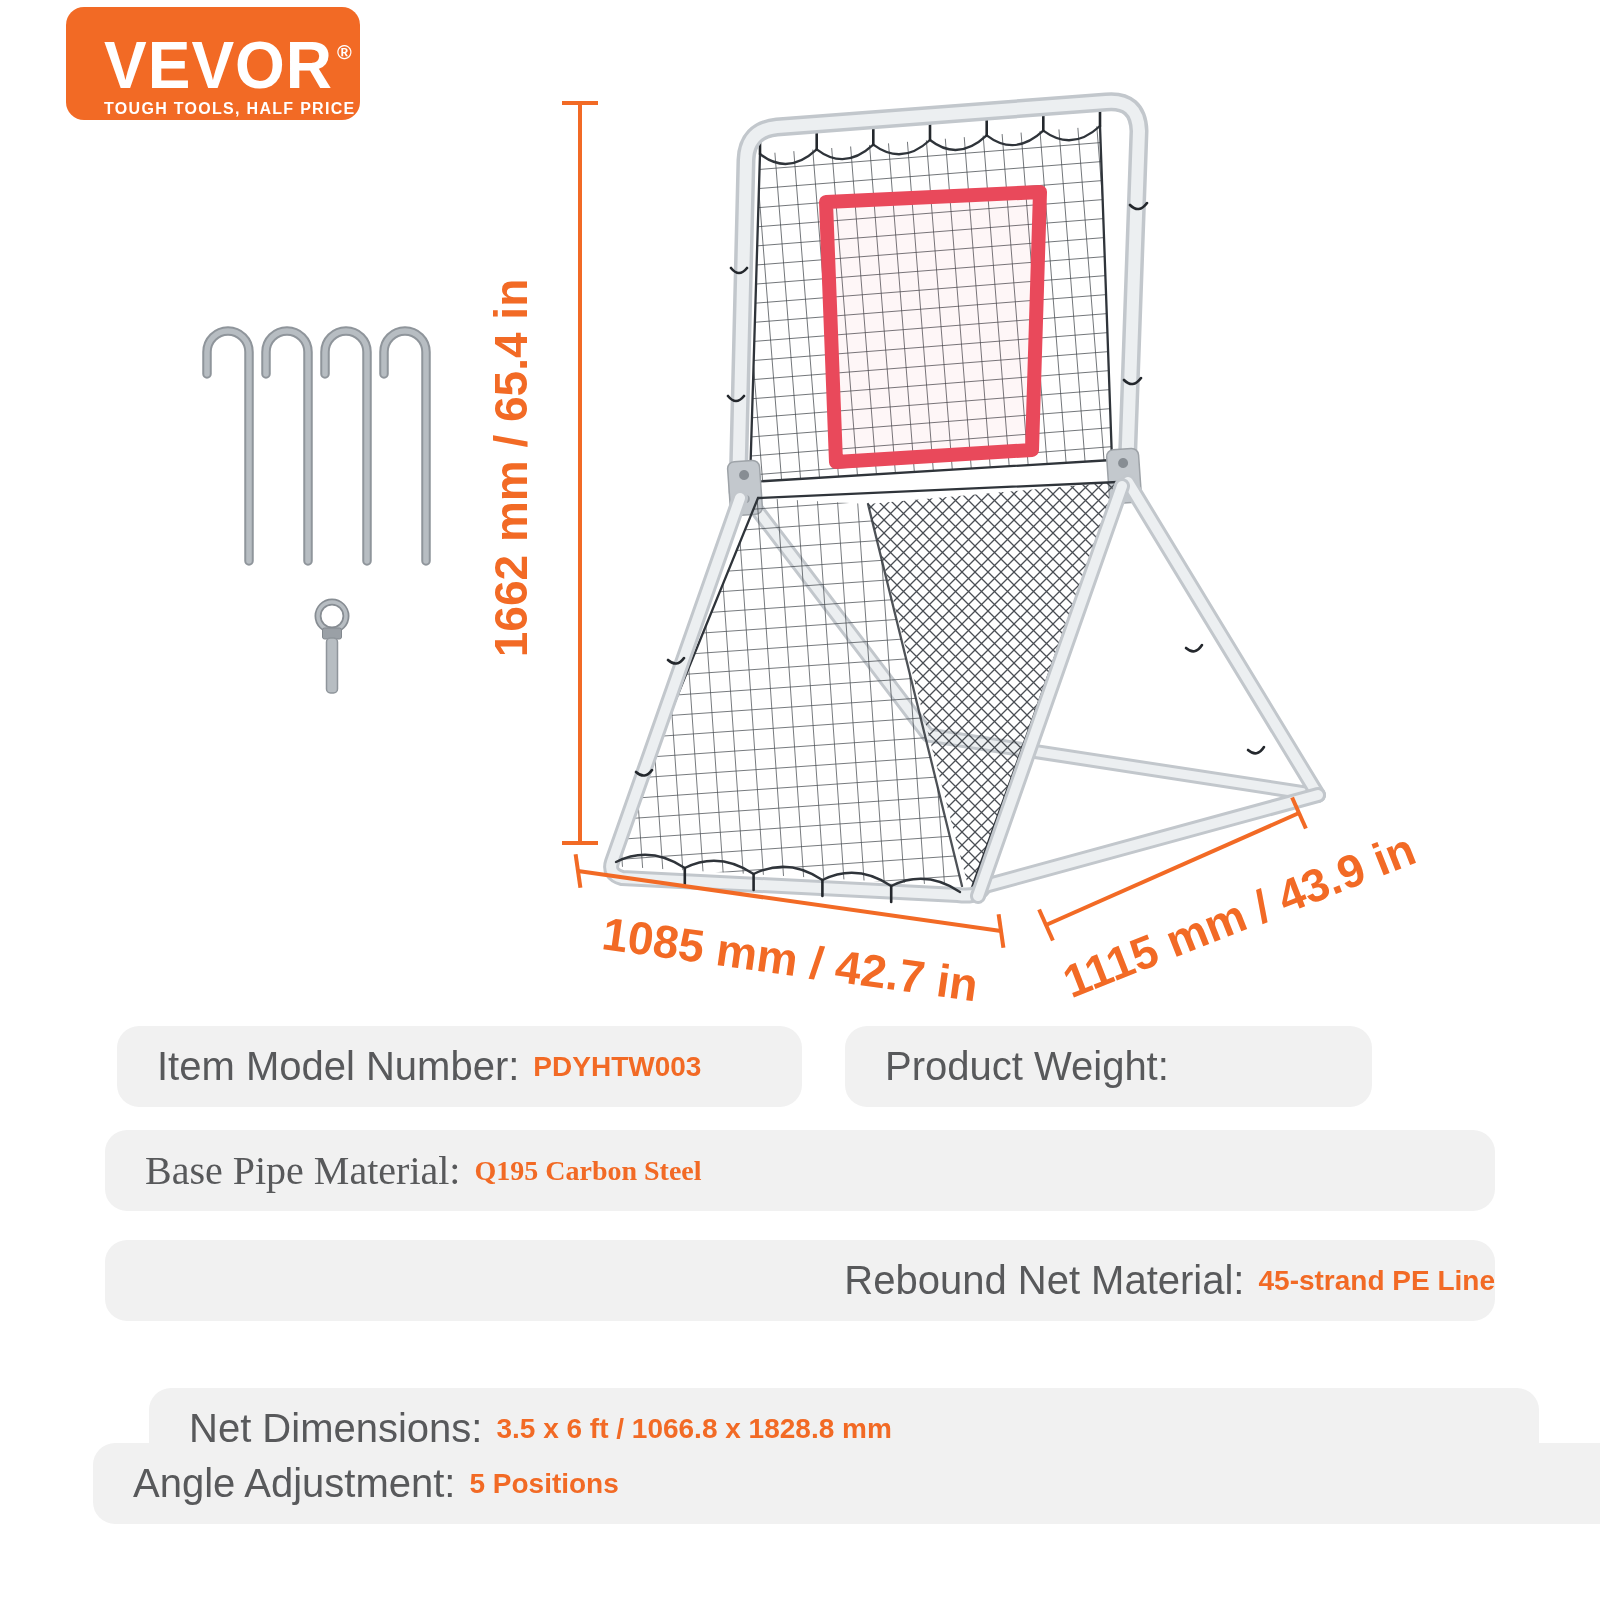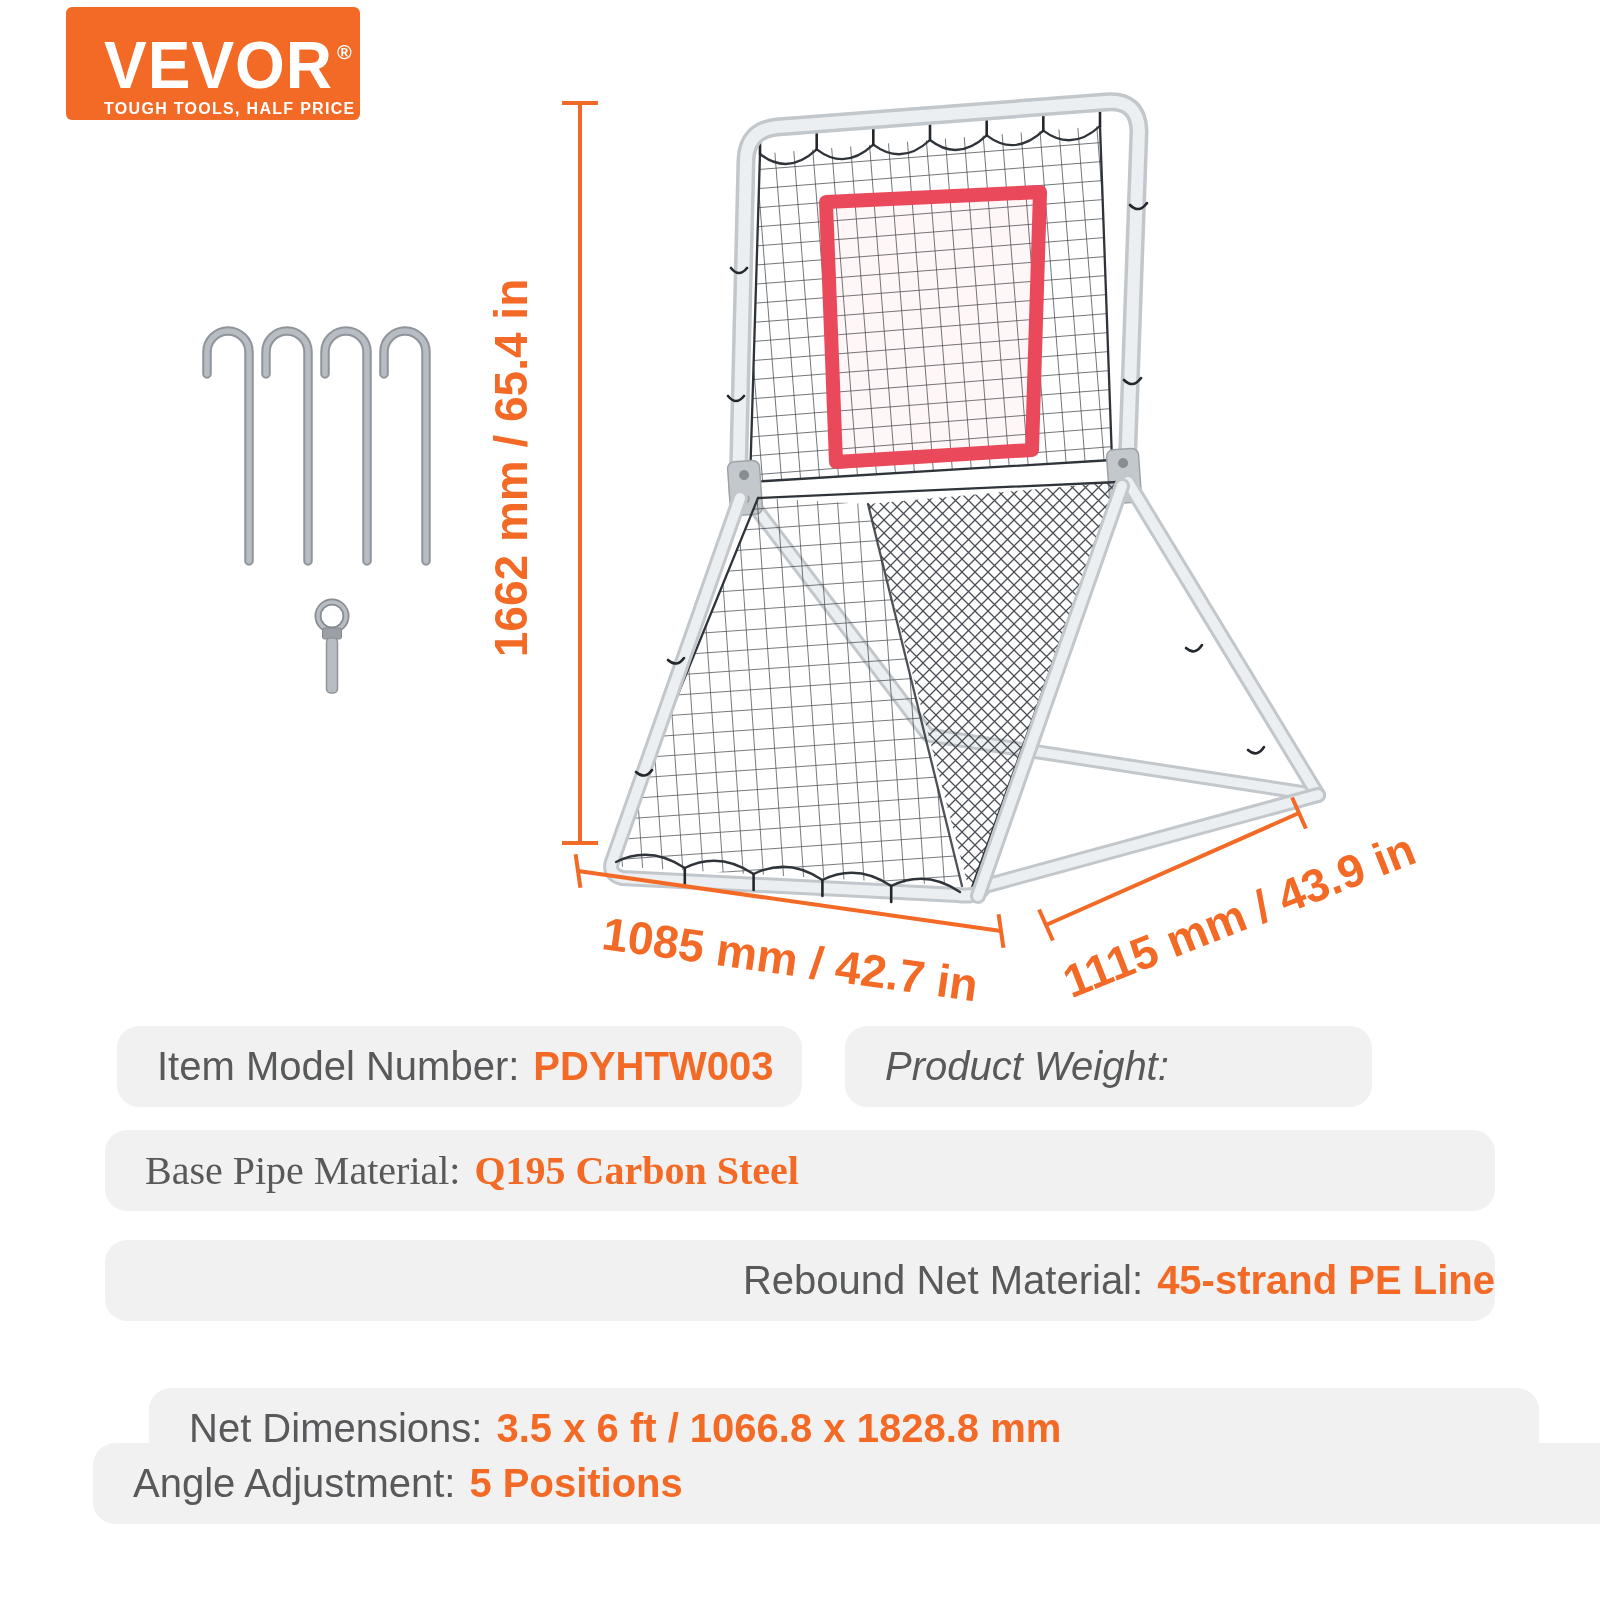--- a/index.html
+++ b/index.html
@@ -3,29 +3,29 @@
 <meta charset="utf-8">
 <style>
   :root{
     --accent:#F26A25; --label:#58595B; --pill:#F1F1F1; --red:#E9495B;
   }
   html,body{margin:0;padding:0;background:#fff;}
   .canvas{position:relative;width:1600px;height:1600px;background:#fff;overflow:hidden;
           font-family:"Liberation Sans", sans-serif;}
   
   .logo{position:absolute;left:66px;top:7px;width:294px;height:113px;background:var(--accent,#F26A25);
-        border-radius:6px;color:#fff;box-sizing:border-box;padding:10px 0 16px 38px;}
+        border-radius:18px;color:#fff;box-sizing:border-box;padding:10px 0 16px 38px;}
   .brand{font-weight:bold;font-size:64px;letter-spacing:1px;line-height:70px;transform:scaleY(1.04);}
   .brand .reg{font-size:20px;font-weight:bold;vertical-align:28px;margin-left:4px;letter-spacing:0;}
   .tagline{font-weight:bold;font-size:16px;letter-spacing:1.3px;margin-top:0;}
   
   .pill{position:absolute;height:81px;background:var(--pill,#F1F1F1);border-radius:22px;
         display:flex;align-items:center;box-sizing:border-box;padding-left:40px;white-space:nowrap;}
   .pill .lbl{font-size:40px;color:var(--label,#58595B);}
-  .pill .val{font-size:40px;font-weight:bold;color:var(--accent,#F26A25);margin-left:14px;}
+  .pill .val{font-size:28px;font-weight:bold;color:var(--accent,#F26A25);margin-left:14px;}
   
   .illus{position:absolute;left:0;top:0;}
   .dim-line{stroke:var(--accent,#F26A25);stroke-width:4;fill:none;}
   .dim-text{fill:var(--accent,#F26A25);font-weight:bold;font-size:46px;font-family:"Liberation Sans",sans-serif;}
   .tube-o{stroke:#C2C7CC;fill:none;stroke-linecap:round;stroke-linejoin:round;}
   .tube-i{stroke:#ECEFF1;fill:none;stroke-linecap:round;stroke-linejoin:round;}
   .rope{stroke:#2F343A;fill:none;stroke-width:2.3;stroke-linecap:round;}
   .tie{stroke:#24282D;fill:none;stroke-width:2.6;stroke-linecap:round;}
 </style>
 </head>
@@ -152,21 +152,21 @@
       <line class="dim-line" x1="1039.1" y1="909.5" x2="1052.9" y2="940.5"></line>
       <line class="dim-line" x1="1292.1" y1="797.5" x2="1305.9" y2="828.5"></line>
       <text class="dim-text" text-anchor="middle" transform="translate(1245,930) rotate(-21.5)">1115 mm / 43.9 in</text>
     </g>
   </svg>
 
   <div class="pill" style="left:105px;top:1026px;width:685px;margin-left:12px;">
     <span class="lbl">Item Model Number:</span>
     <span class="val">PDYHTW003</span>
   </div>
-  <div class="pill" style="left:845px;top:1026px;width:527px;font-style:italic;">
+  <div class="pill" style="left:845px;top:1026px;width:527px;">
     <span class="lbl">Product Weight:</span>
   </div>
   <div class="pill" style="left:105px;top:1130px;width:1390px;font-family:Liberation Serif, serif;">
     <span class="lbl">Base Pipe Material:</span>
     <span class="val">Q195 Carbon Steel</span>
   </div>
   <div class="pill" style="left:105px;top:1240px;width:1390px;justify-content:flex-end;">
     <span class="lbl">Rebound Net Material:</span>
     <span class="val">45-strand PE Line</span>
   </div>

